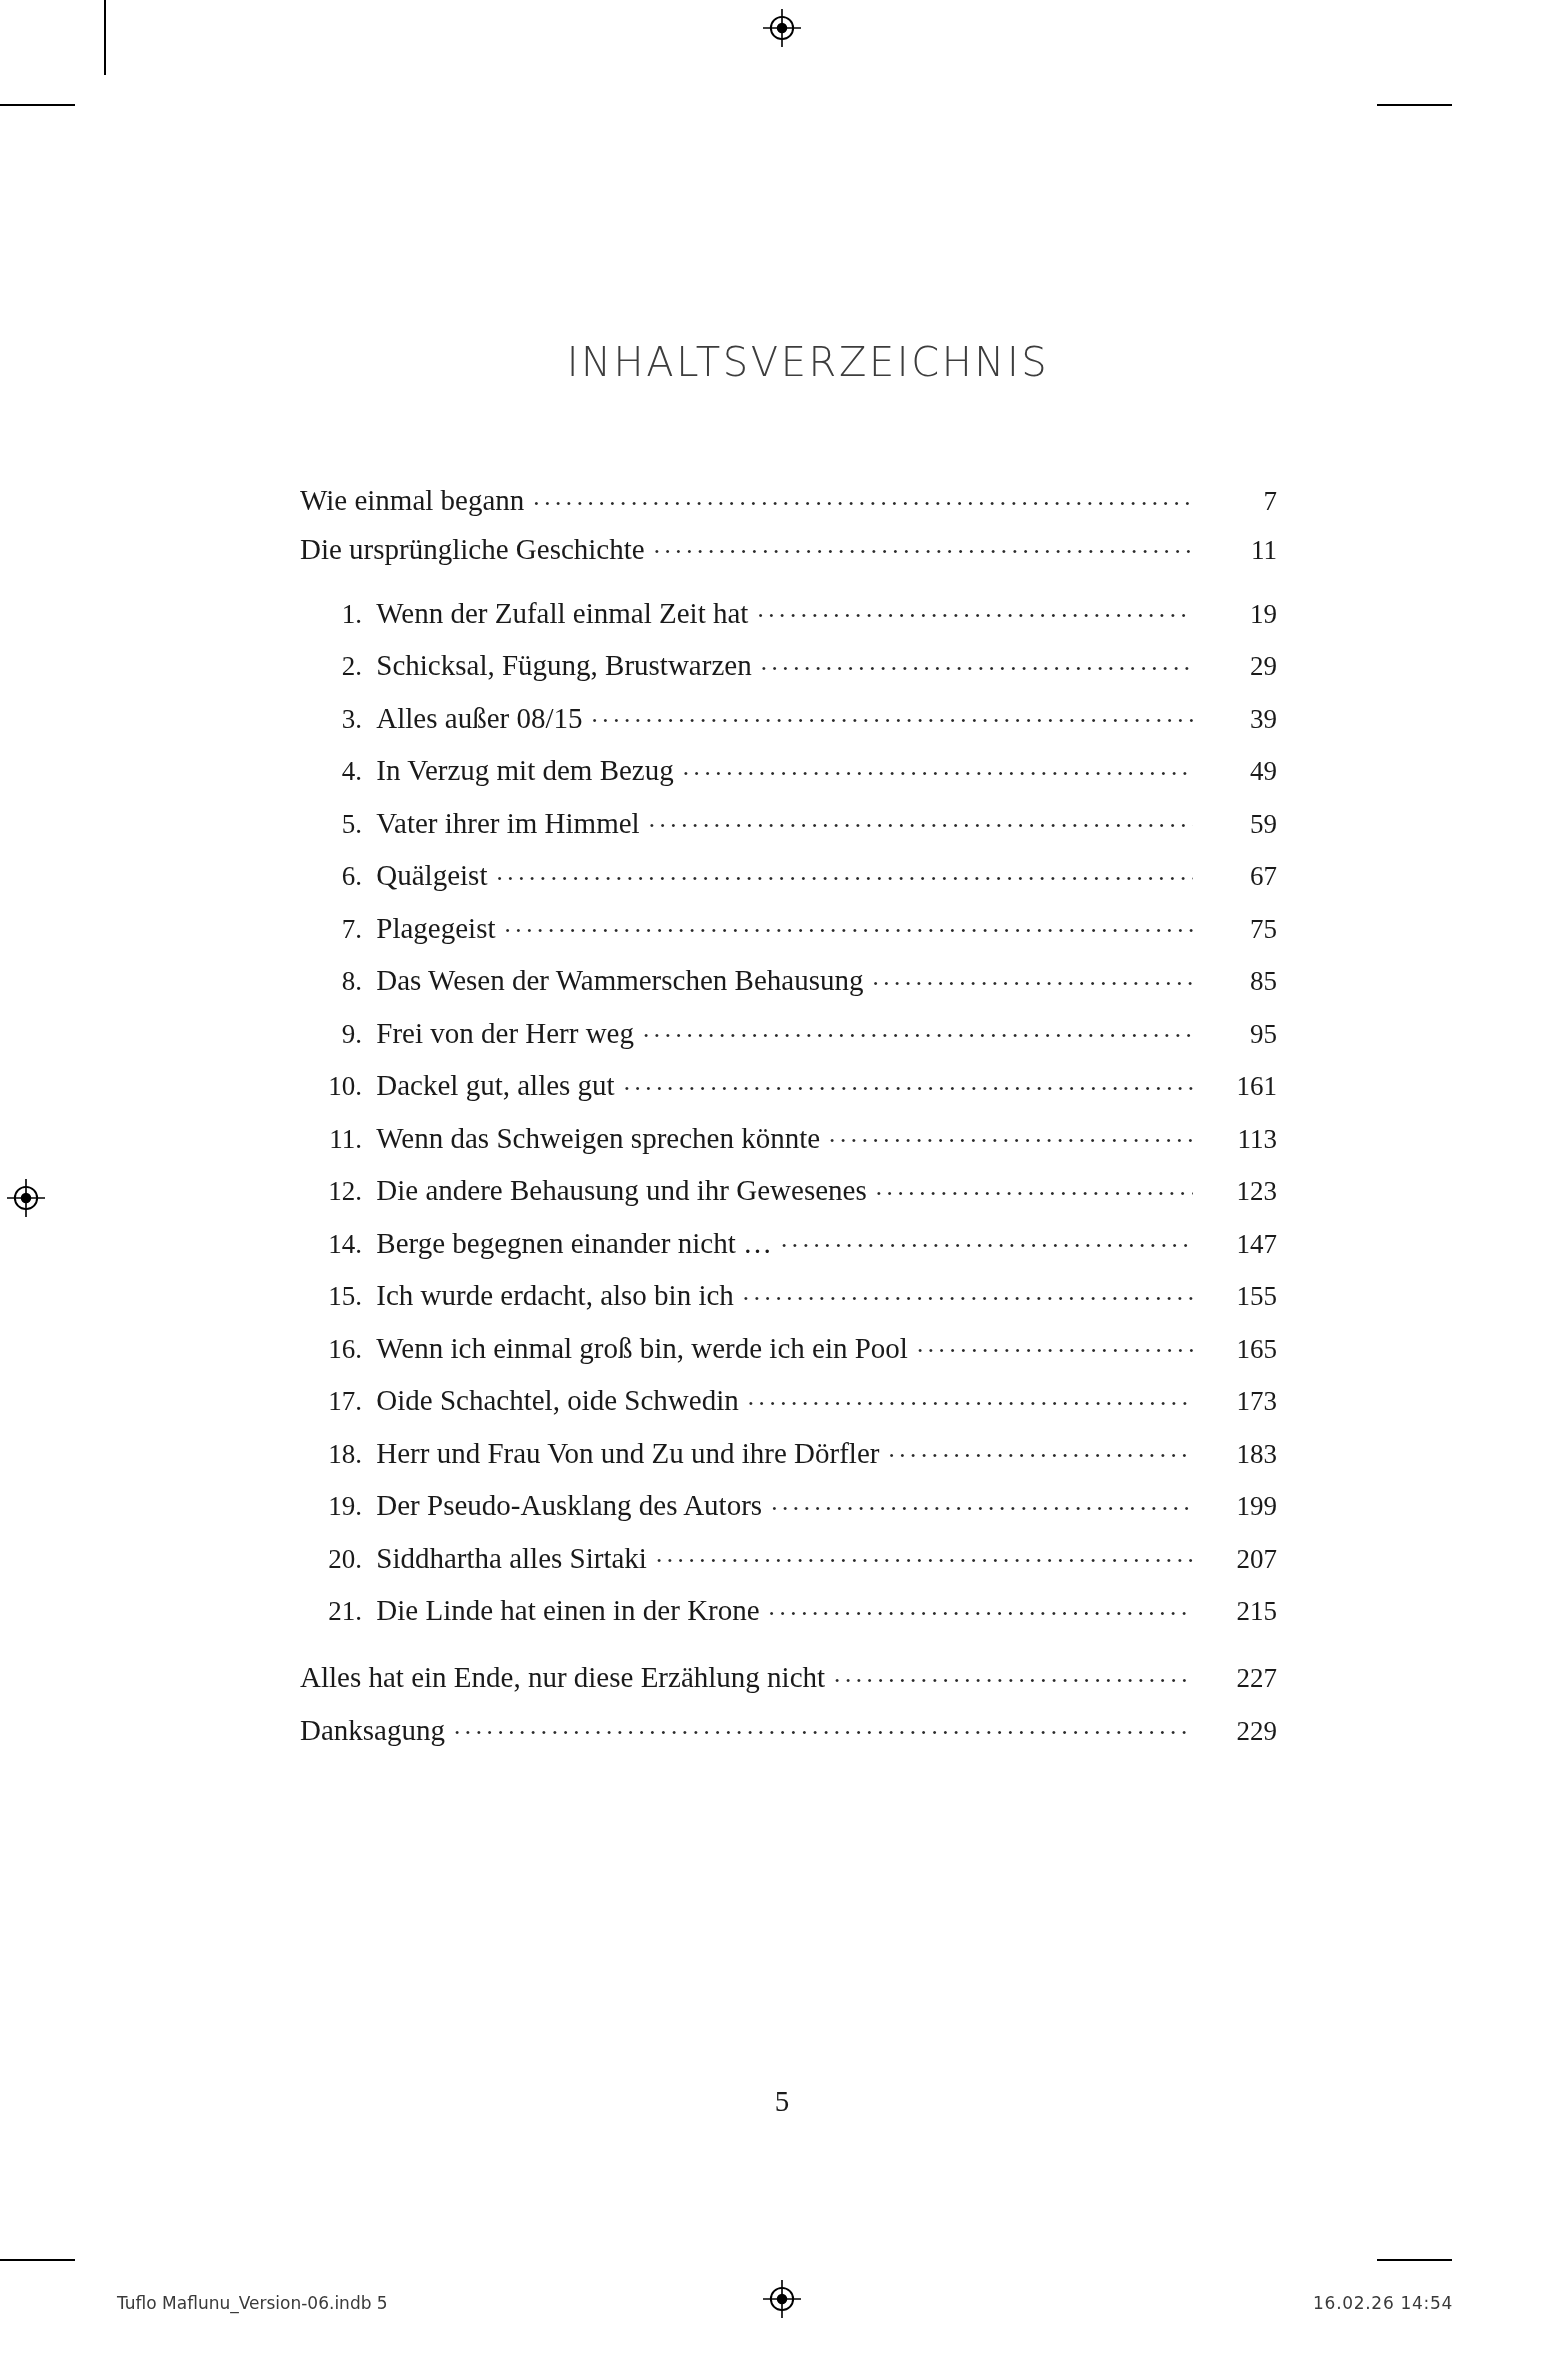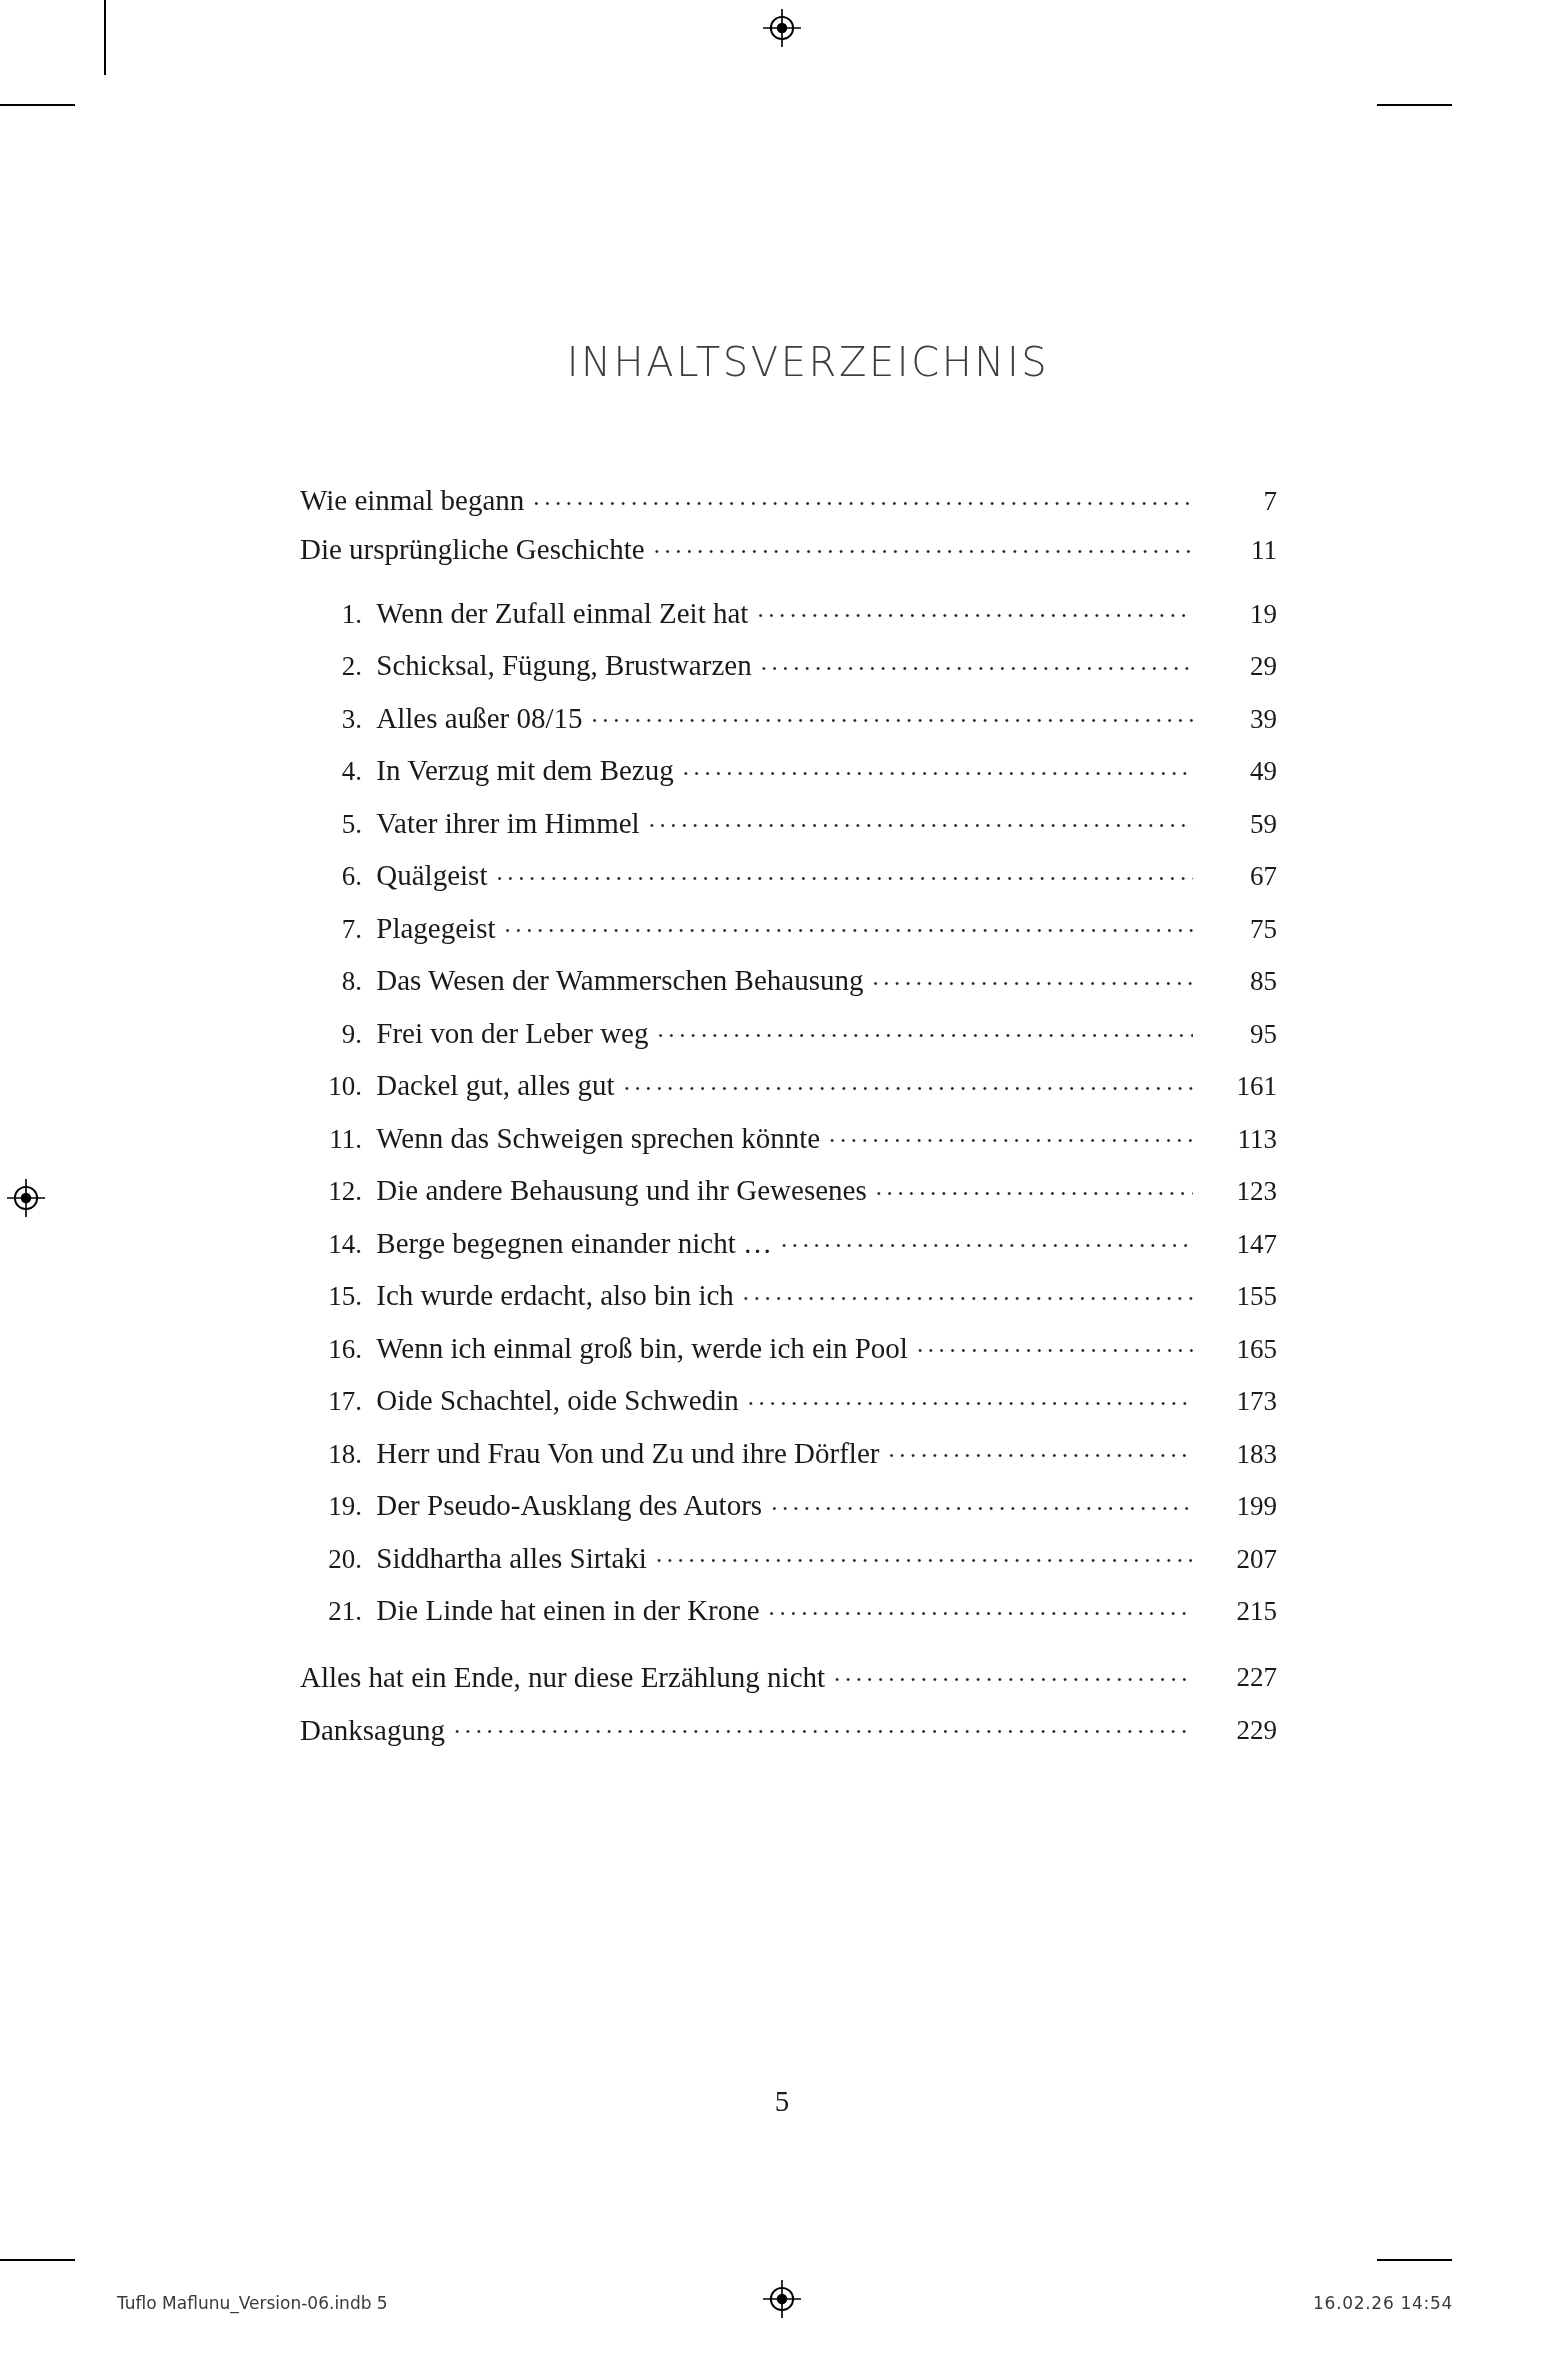--- a/index.html
+++ b/index.html
@@ -98,21 +98,20 @@
   }
   .chapter-list .toc-row {
     margin-bottom: 23.5px;
   }
 
   .back-matter {
     margin-top: 38px;
   }
   .back-matter .toc-row {
     margin-bottom: 23.5px;
-    align-items: center;
   }
   .back-matter .toc-num { width: 0; padding-right: 0; }
 
   .folio {
     position: absolute;
     top: 2085px;
     left: 0;
     width: 1564px;
     text-align: center;
     font-size: 29px;
@@ -259,21 +258,21 @@
 
       <div class="toc-row">
         <span class="toc-num">8.</span>
         <span class="toc-label">Das Wesen der Wammerschen Behausung</span>
         <span class="toc-dots">....................................................................................................</span>
         <span class="toc-page">85</span>
       </div>
 
       <div class="toc-row">
         <span class="toc-num">9.</span>
-        <span class="toc-label">Frei von der Leber weg</span>
+        <span class="toc-label">Frei von der Herr weg</span>
         <span class="toc-dots">....................................................................................................</span>
         <span class="toc-page">95</span>
       </div>
 
       <div class="toc-row">
         <span class="toc-num">10.</span>
         <span class="toc-label">Dackel gut, alles gut</span>
         <span class="toc-dots">....................................................................................................</span>
         <span class="toc-page">161</span>
       </div>

